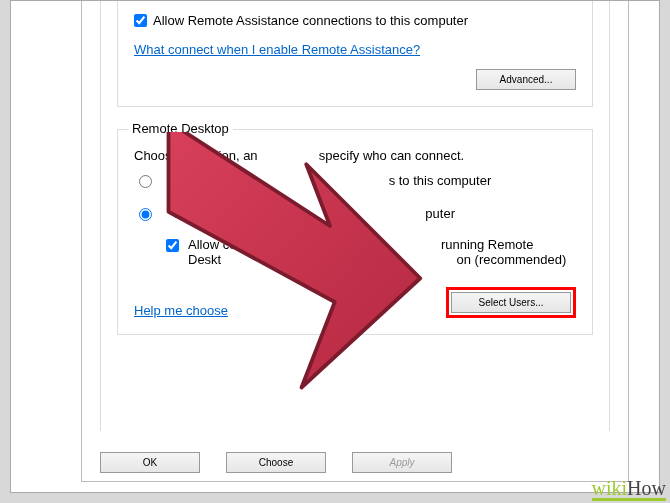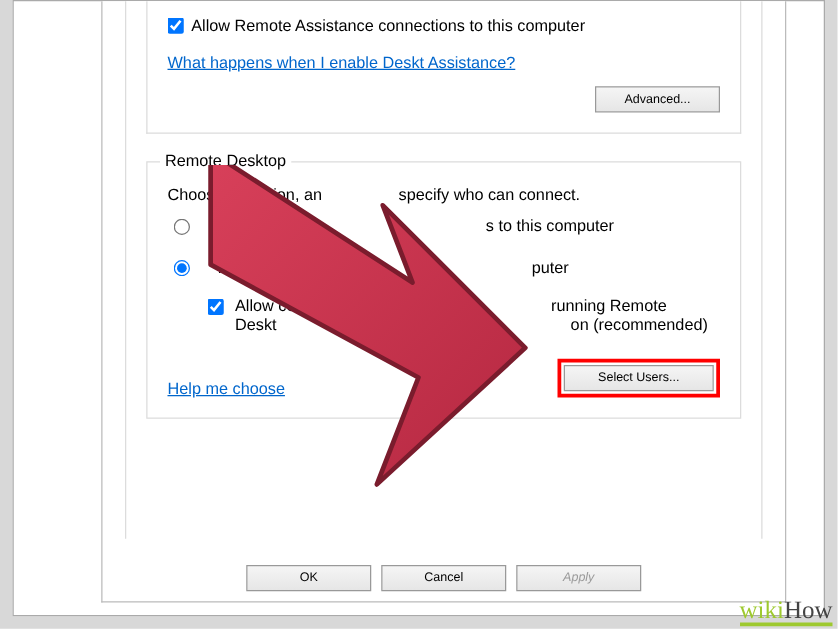--- a/index.html
+++ b/index.html
@@ -66,21 +66,21 @@
   .radio-group { margin: 10px 0 0 0; }
   .radio-row { display: flex; align-items: flex-start; gap: 20px; margin: 10px 0; }
   .radio-row input { margin-top: 2px; }
   .sub-check { margin-left: 28px; display: flex; align-items: flex-start; gap: 6px; margin-top: 6px; }
   .sub-check input { margin-top: 2px; }
   .bottom-row { display: flex; justify-content: space-between; align-items: flex-end; margin-top: 20px; }
   .select-users-wrap { border: 3px solid #ff0000; padding: 2px; }
   .dlg-buttons {
     position: absolute;
     left: 0; right: 0; bottom: 8px;
-    display: flex; justify-content: center; gap: 8px;
+    display: flex; gap: 26px;
     padding: 0 18px;
   }
   .arrow {
     position: absolute;
     left: 130px; top: 132px;
     width: 300px; height: 260px;
     pointer-events: none;
     z-index: 50;
   }
   .wikihow {
@@ -99,21 +99,21 @@
 <div class="outer">
   <div class="dialog">
     <div class="panel">
 
       <div class="group top-group">
         <label class="checkbox-row">
           <input type="checkbox" checked="" style="">
           <span>Allow Remote Assistance connections to this computer</span>
         </label>
         <div style="margin:14px 0 10px 0;">
-          <span class="link">What happens when I enable Deskt Assistance?</span>
+          <span class="link">What connect when I enable Remote Assistance?</span>
         </div>
         <div class="right">
           <button class="btn">Advanced...</button>
         </div>
       </div>
 
       <div class="group" style="margin-top:22px;">
         <span class="group-legend">Remote Desktop</span>
 
         <div style="margin-top:6px;">
@@ -159,21 +159,21 @@
           <span class="select-users-wrap">
             <button class="btn" style="min-width:120px;">Select Users...</button>
           </span>
         </div>
       </div>
 
     </div>
 
     <div class="dlg-buttons">
       <button class="btn">OK</button>
-      <button class="btn">Cancel</button>
+      <button class="btn">Choose</button>
       <button class="btn" disabled="">Apply</button>
     </div>
   </div>
 </div>
 
 <svg class="arrow" viewBox="0 0 300 260">
   <defs>
     <linearGradient id="ag" x1="0" y1="0" x2="1" y2="1">
       <stop offset="0%" stop-color="#d8405a"></stop>
       <stop offset="100%" stop-color="#b52841"></stop>

